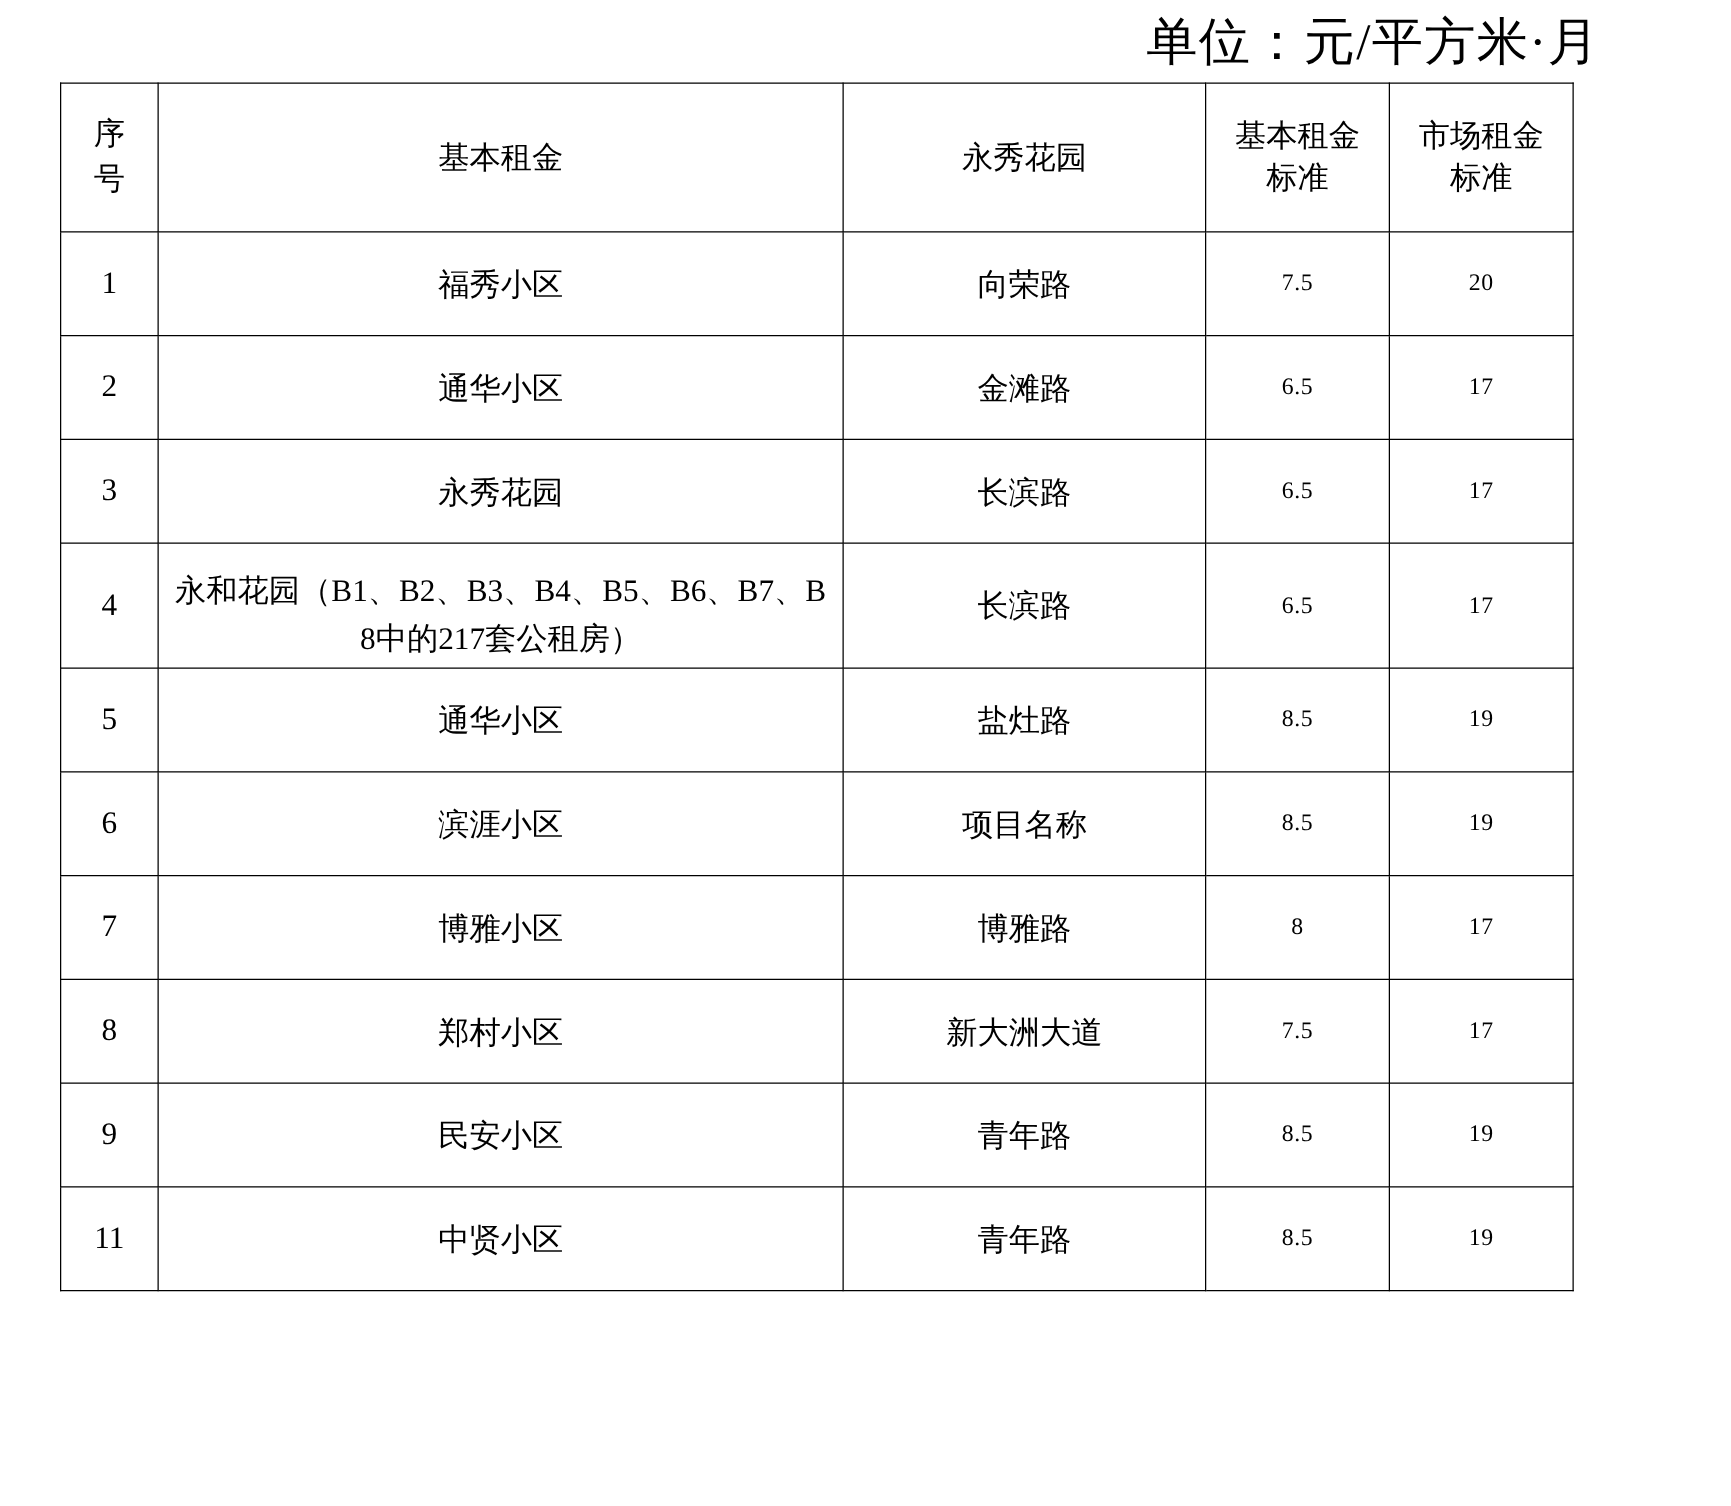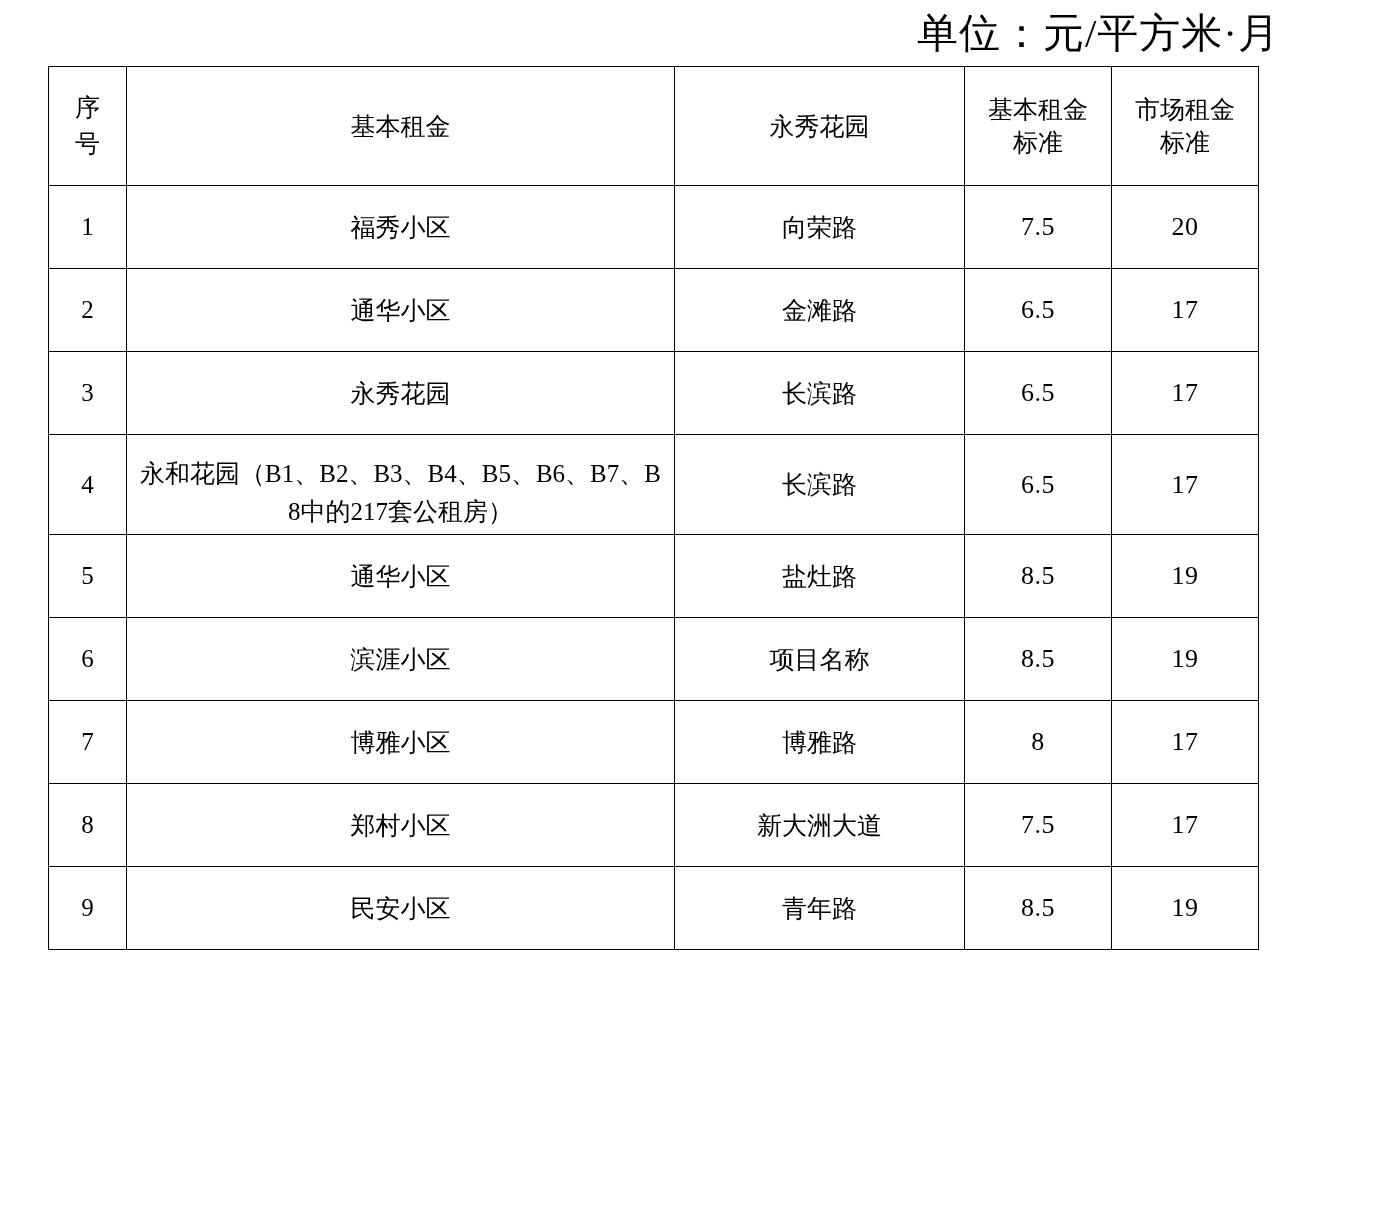--- a/index.html
+++ b/index.html
@@ -67,21 +67,21 @@
     line-height: 1.45;
   }
   tbody td {
     height: 82px;
     font-size: 26px;
   }
   tbody td.idx {
     font-size: 25px;
   }
   tbody td.num {
-    font-size: 26px;
+    font-size: 19px;
     letter-spacing: 0.5px;
   }
   tbody tr.tall td {
     height: 99px;
   }
   td.name-multiline {
     font-size: 25px;
     line-height: 1.5;
     padding: 4px 10px;
   }
@@ -182,17 +182,24 @@
           <td class="num">7.5</td>
           <td class="num">17</td>
         </tr>
         <tr>
           <td class="idx">9</td>
           <td>民安小区</td>
           <td>青年路</td>
           <td class="num">8.5</td>
           <td class="num">19</td>
         </tr>
+        <tr>
+          <td class="idx">11</td>
+          <td>中贤小区</td>
+          <td>青年路</td>
+          <td class="num">8.5</td>
+          <td class="num">19</td>
+        </tr>
       </tbody>
     </table>
   </div>
 
 </div>
 
 </body></html>

